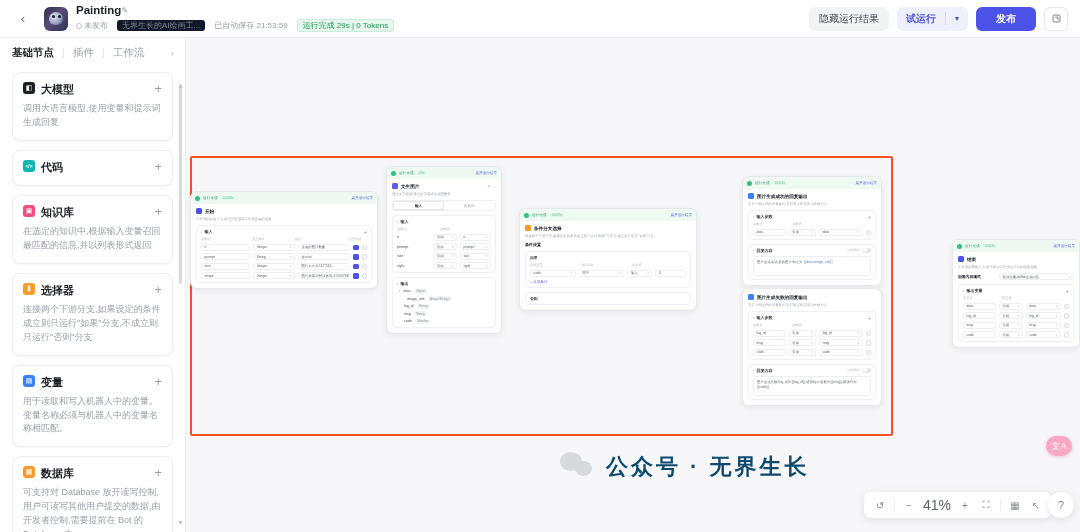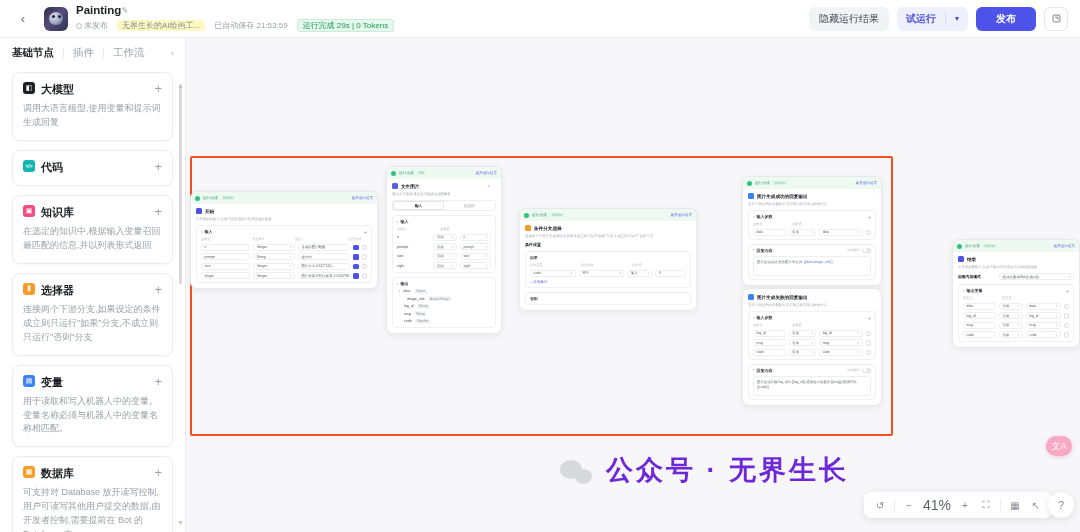--- a/index.html
+++ b/index.html
@@ -38,21 +38,21 @@
   .title-block { margin-left: 8px; display: flex; flex-direction: column; justify-content: center; }
   .title-row { display: flex; align-items: center; line-height: 1; }
   .title-text { font-size: 11.5px; font-weight: bold; color: #1c1f23; }
   .edit-icon { font-size: 8px; color: #9aa0aa; cursor: pointer; }
   .meta-row { display: flex; align-items: center; gap: 9px; margin-top: 3px; line-height: 1; }
   .meta-pub { font-size: 8px; color: #9aa0aa; display:flex; align-items:center; gap:2px; }
   .dot-i {
     width: 6px; height: 6px; border-radius: 50%; border: 1px solid #bcc0c8; display:inline-block;
   }
   .meta-tag {
-    font-size: 8px; color: #85898f; background: #fef9c3; border-radius: 3px;
+    font-size: 8px; color: #85898f; background: #0f172a; border-radius: 3px;
     padding: 1.5px 5px; max-width: 92px; overflow: hidden; text-overflow: ellipsis; white-space: nowrap;
   }
   .meta-save { font-size: 8px; color: #9aa0aa; white-space: nowrap; }
   .run-badge {
     font-size: 8px; color: #1f9a57; background: #e6f7ee; border: 1px solid #c9edda;
     border-radius: 3px; padding: 1.5px 5px; white-space: nowrap;
   }
   .header-spacer { flex: 1; }
   .hdr-btn {
     font-size: 10px; color: #3f4250; background: #f2f3f5; border: none;
@@ -186,22 +186,22 @@
   .wf-outname { font-size: 3.6px; color: #4e525b; }
   .wf-toggle { width: 9px; height: 5px; border-radius: 3px; background: #e3e5ea; position: relative; }
   .wf-toggle::after { content:""; position:absolute; left:.5px; top:.5px; width:4px; height:4px; border-radius:50%; background:#fff; }
   .wf-blue { color: #5b7cd6; }
 
   
   .edges { position: absolute; inset: 0; pointer-events: none; }
 
   
   .watermark {
-    position: absolute; left: 560px; top: 452px; display: flex; align-items: flex-end; gap: 10px;
-    color: #6d28d9; font-size: 27px; font-weight: bold; letter-spacing: 3px; user-select: none;
+    position: absolute; left: 560px; top: 452px; display: flex; align-items: flex-start; gap: 10px;
+    color: #0c4a6e; font-size: 22px; font-weight: bold; letter-spacing: 3px; user-select: none;
   }
   .wechat-ico { width: 36px; height: 28px; position: relative; flex: none; }
   .wechat-ico .b1, .wechat-ico .b2 {
     position: absolute; border-radius: 50%; background: #d8d9dd;
   }
   .wechat-ico .b1 { width: 22px; height: 19px; left: 0; top: 0; }
   .wechat-ico .b2 { width: 17px; height: 15px; left: 15px; top: 9px; }
   .bottom-bar {
     position: absolute; right: 28px; bottom: 14px; height: 26px; background: #fff;
     border-radius: 7px; box-shadow: 0 2px 8px rgba(20,20,40,.10);

